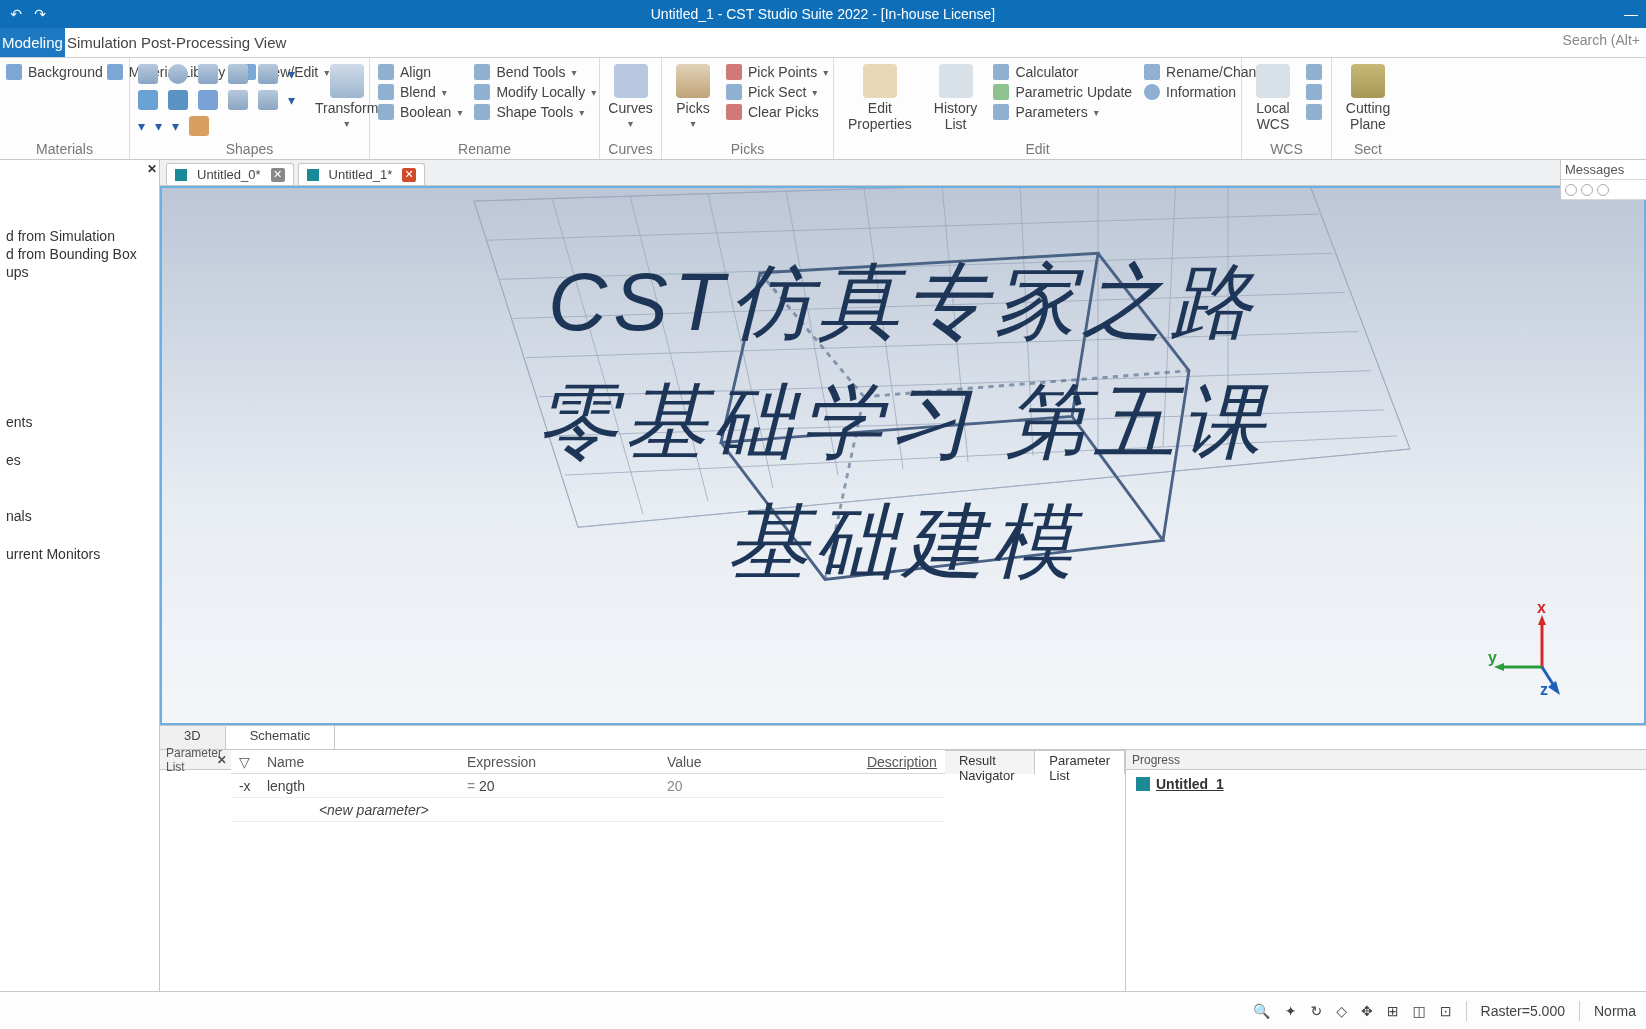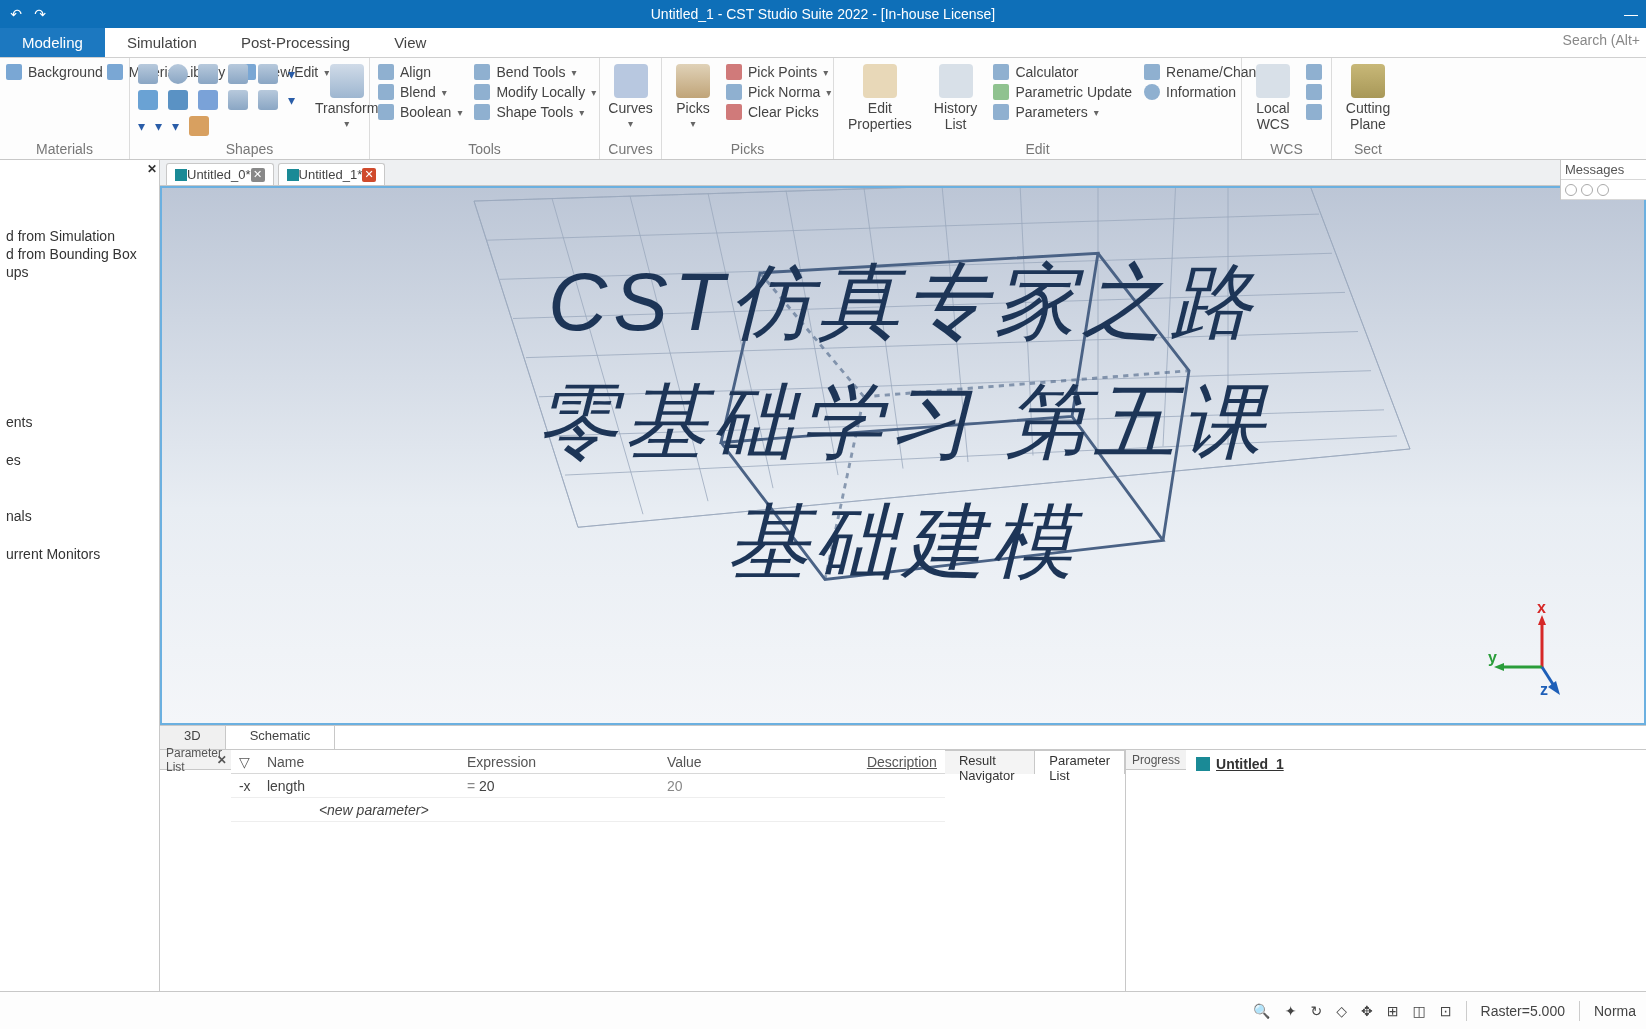--- a/index.html
+++ b/index.html
@@ -6,21 +6,21 @@
 body { width: 1646px; height: 1029px; overflow: hidden; background: #fff; position: relative; }
 
 .titlebar { height: 28px; background: #0e6fb8; color: #fff; display: flex; align-items: center; font-size: 14px; position: relative; }
 .titlebar .qat { display: flex; gap: 8px; padding-left: 8px; align-items: center; }
 .titlebar .qat span { width: 16px; height: 16px; display: inline-flex; align-items: center; justify-content: center; color: #fff; font-size: 14px; }
 .titlebar .title { position: absolute; left: 50%; transform: translateX(-50%); }
 .titlebar .winbtns { position: absolute; right: 6px; display: flex; gap: 10px; }
 .titlebar .winbtns span { width: 18px; text-align: center; }
 
 .menubar { height: 30px; background: #fff; border-bottom: 1px solid #d0d0d0; display: flex; align-items: stretch; font-size: 15px; color: #444; position: relative; }
-.menubar .tab { padding: 4px 22px; cursor: pointer; display: flex; align-items: center; }
+.menubar .tab { padding: 4px 2px; cursor: pointer; display: flex; align-items: center; }
 .menubar .tab.active { background: #1c78c0; color: #fff; }
 .menubar .search { position: absolute; right: 6px; top: 4px; color: #888; font-size: 14px; }
 
 .ribbon { height: 102px; background: #fdfdfd; border-bottom: 1px solid #c8c8c8; display: flex; font-size: 14px; color: #2a5da8; }
 .ribbon-group { border-right: 1px solid #dcdcdc; display: flex; flex-direction: column; position: relative; padding: 4px 4px 0 4px; }
 .ribbon-group .label { position: absolute; bottom: 2px; left: 0; right: 0; text-align: center; color: #777; font-size: 14px; }
 .ribbon-body { flex: 1; display: flex; gap: 2px; }
 .mat-col { display: flex; gap: 4px; padding: 2px 6px 18px 2px; }
 .mat-item { display: flex; align-items: center; gap: 6px; white-space: nowrap; color: #444; }
 .mat-item .ico { width: 16px; height: 16px; background: #7aa7d4; border-radius: 2px; }
@@ -38,21 +38,21 @@
 .tool-line .car { font-size: 10px; color: #666; }
 
 .workspace { position: absolute; top: 160px; bottom: 38px; left: 0; right: 0; display: flex; }
 .left-pane { width: 160px; border-right: 1px solid #c8c8c8; background: #fff; position: relative; padding: 6px; font-size: 14px; color: #333; }
 .left-pane .closex { position: absolute; top: 2px; right: 2px; font-size: 12px; font-weight: bold; cursor: pointer; }
 .left-pane .item { margin: 2px 0; white-space: nowrap; overflow: hidden; text-overflow: clip; }
 .left-pane .gap { height: 18px; }
 
 .center { flex: 1; display: flex; flex-direction: column; position: relative; }
 .file-tabs { height: 26px; background: #eef0f2; border-bottom: 1px solid #c8c8c8; display: flex; align-items: end; gap: 4px; padding-left: 6px; }
-.file-tab { height: 22px; padding: 2px 8px; background: #fff; border: 1px solid #c8c8c8; border-bottom: none; display: flex; align-items: center; gap: 0; font-size: 13px; color: #444; border-radius: 3px 3px 0 0; }
+.file-tab { height: 22px; padding: 2px 8px; background: #fff; border: 1px solid #c8c8c8; border-bottom: none; display: flex; align-items: center; gap: 10px; font-size: 13px; color: #444; border-radius: 3px 3px 0 0; }
 .file-tab .doc { width: 12px; height: 12px; background: #1a8a96; }
 .file-tab .x { width: 14px; height: 14px; background: #888; color: #fff; font-size: 11px; display: flex; align-items: center; justify-content: center; border-radius: 2px; }
 .file-tab .x.red { background: #d04a2c; }
 
 .viewport { flex: 1; background: linear-gradient(#bcc6d6 0%, #e8edf3 60%, #f4f6f9 100%); border: 2px solid #6bb0e0; position: relative; overflow: hidden; }
 .overlay-text { position: absolute; top: 60px; left: 50%; transform: translateX(-50%); text-align: center; font-family: "KaiTi","STKaiti",serif; font-style: italic; color: #1d3557; }
 .overlay-text .l1 { font-size: 82px; letter-spacing: 6px; }
 .overlay-text .l2 { font-size: 82px; letter-spacing: 6px; margin-top: 10px; }
 .overlay-text .l3 { font-size: 82px; letter-spacing: 6px; margin-top: 10px; }
 .axis-widget { position: absolute; right: 60px; bottom: 24px; width: 90px; height: 90px; }
@@ -77,21 +77,21 @@
 .pt-row.new { color: #aaa; font-style: italic; }
 .col.f { width: 28px; }
 .col.name { width: 200px; }
 .col.expr { width: 200px; }
 .col.val { width: 200px; }
 .col.desc { flex: 1; text-decoration: underline; }
 .bottom-nav { height: 24px; border-top: 1px solid #c8c8c8; display: flex; font-size: 13px; }
 .bottom-nav .bn { padding: 2px 14px; border-right: 1px solid #c8c8c8; background: #f4f4f4; }
 .bottom-nav .bn.active { background: #fff; }
 
-.progress-pane { width: 520px; display: flex; flex-direction: row; justify-content: flex-end; }
+.progress-pane { width: 520px; display: flex; flex-direction: column; justify-content: flex-end; }
 .progress-pane .proglist { flex: 1; padding: 4px 10px; font-size: 14px; }
 .progress-pane .pitem { display: flex; align-items: center; gap: 6px; padding: 2px 0; }
 .progress-pane .pitem .doc { width: 14px; height: 14px; background: #1a8a96; }
 .progress-pane .pitem.bold { font-weight: bold; text-decoration: underline; }
 
 .right-pane { position: absolute; top: 160px; right: 0; width: 86px; border-left: 1px solid #c8c8c8; background: #fff; font-size: 13px; color: #555; }
 .right-pane .rh { height: 20px; border-bottom: 1px solid #d8d8d8; padding: 2px 4px; display: flex; align-items: center; justify-content: space-between; }
 .right-pane .rh .ico-row { display: flex; gap: 4px; }
 .right-pane .rh .ico-row span { width: 12px; height: 12px; border: 1px solid #aaa; border-radius: 50%; }
 
@@ -208,21 +208,21 @@
             <span>Modify Locally</span>
             <span class="car">▾</span>
           </div>
         <div class="tool-line">
             <span class="ti"></span>
             <span>Shape Tools</span>
             <span class="car">▾</span>
           </div>
       </div>
     </div>
-    <div class="label">Tools</div>
+    <div class="label">Rename</div>
   </div>
 
   <div class="ribbon-group" style="width:62px">
     <div class="big-btn">
       <div class="bi" style="background:#b8c8e0"></div>
       <span>Curves</span>
         <span class="car" style="font-size:10px;color:#666">▾</span>
     </div>
     <div class="label">Curves</div>
   </div>
@@ -235,21 +235,21 @@
           <span class="car" style="font-size:10px;color:#666">▾</span>
       </div>
       <div class="tool-col">
         <div class="tool-line">
             <span class="ti red"></span>
             <span>Pick Points</span>
             <span class="car">▾</span>
           </div>
         <div class="tool-line">
             <span class="ti"></span>
-            <span>Pick Norma</span>
+            <span>Pick Sect</span>
             <span class="car">▾</span>
           </div>
         <div class="tool-line">
             <span class="ti red"></span>
             <span>Clear Picks</span>
           </div>
       </div>
     </div>
     <div class="label">Picks</div>
   </div>

